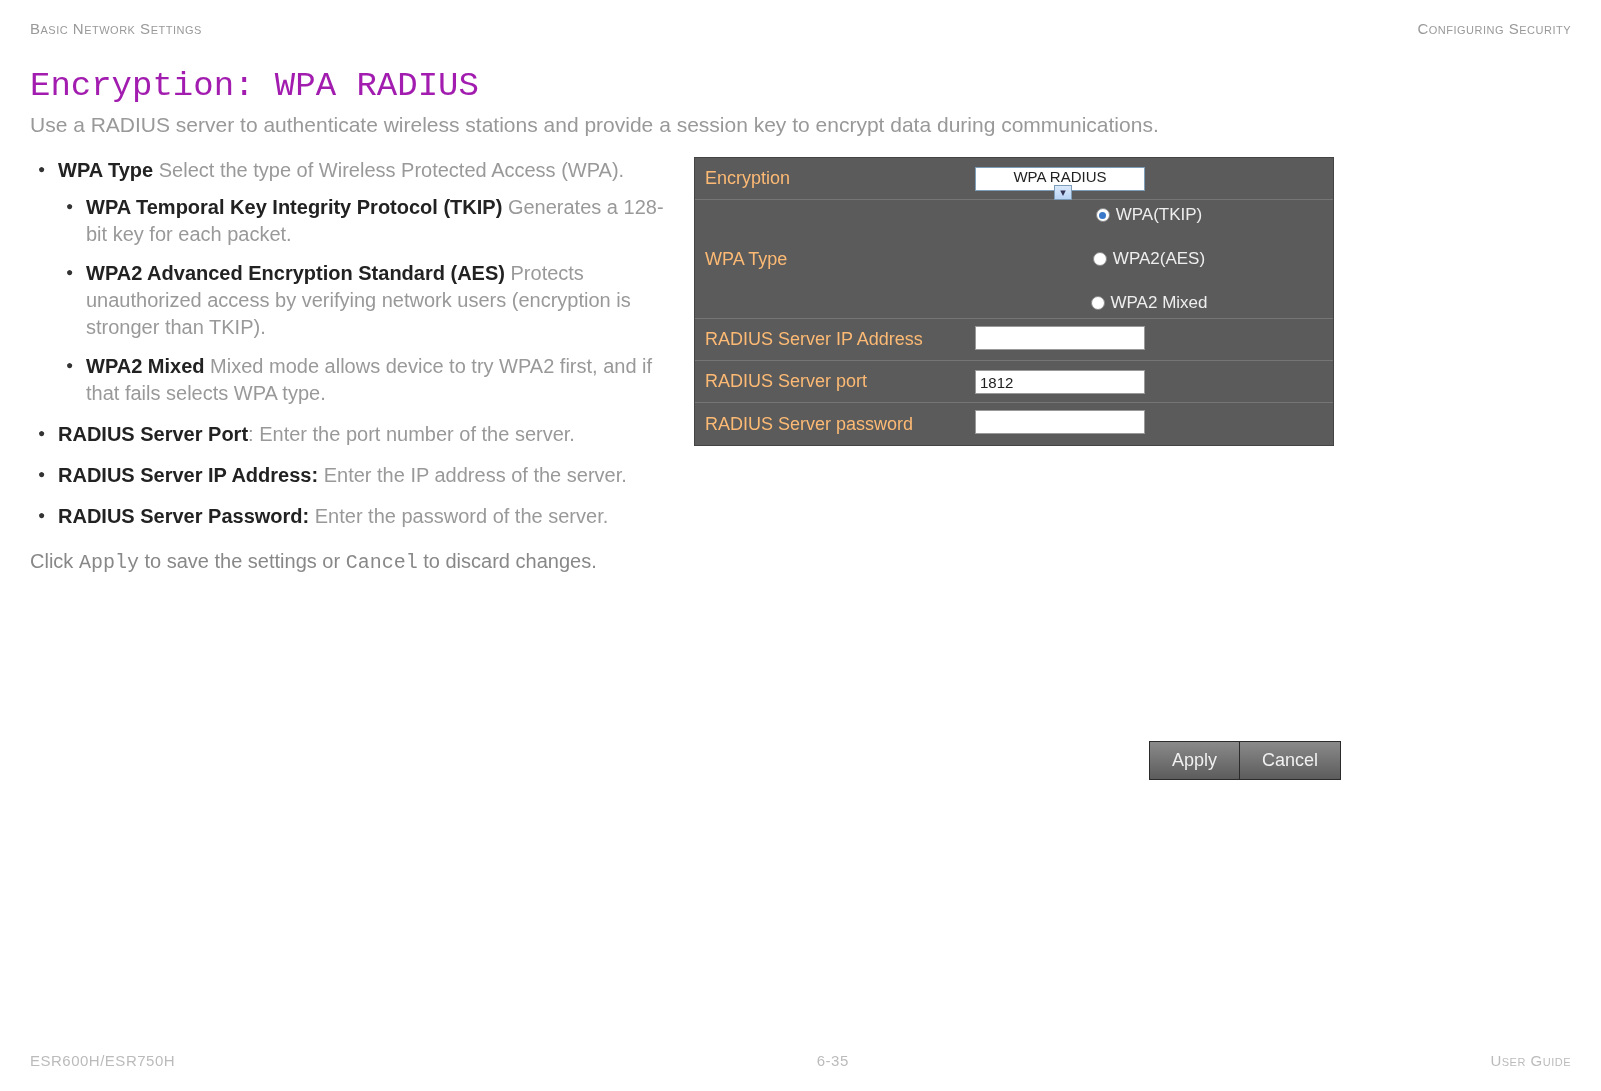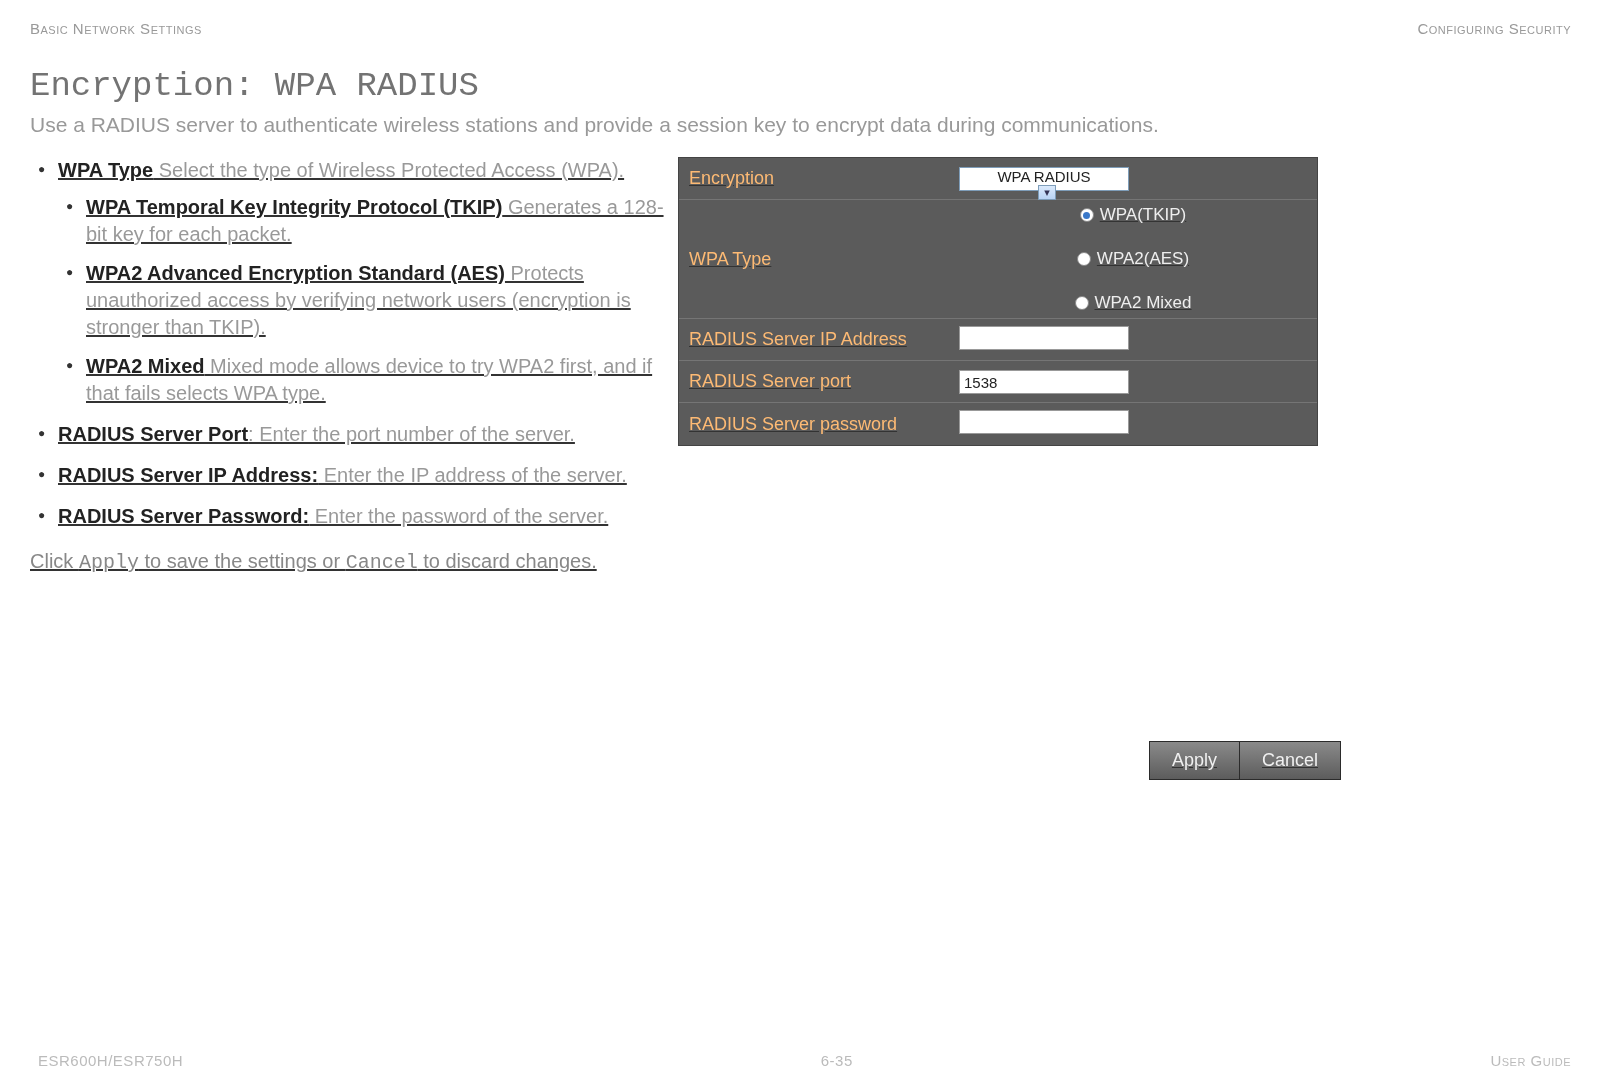--- a/index.html
+++ b/index.html
@@ -16,34 +16,33 @@
       justify-content: space-between;
       font-size: 15px;
       letter-spacing: 0.5px;
       color: #999;
       font-variant: small-caps;
       margin-bottom: 30px;
     }
     h1 {
       font-size: 34px;
       font-weight: 400;
-      color: #737373;
+      color: #a21caf;
       font-family: "Courier New", monospace;
       letter-spacing: 0px;
       margin-bottom: 8px;
     }
     .subtitle {
       font-size: 21px;
       color: #999;
       margin-bottom: 20px;
     }
     .main-columns {
       display: flex;
-      gap: 8px;
-      text-decoration: underline;
+      gap: 24px;
     }
     .left-col {
       flex: 0 0 640px;
     }
     .right-col {
       flex: 1;
       display: flex;
       flex-direction: column;
     }
     ul { list-style: none; }
@@ -162,21 +161,21 @@
       padding: 8px 22px;
       font-size: 18px;
       cursor: pointer;
       font-family: inherit;
     }
     .btn + .btn { border-left: none; }
 
     .footer-row {
       position: absolute;
       bottom: 22px;
-      left: 38px;
+      left: 30px;
       right: 30px;
       display: flex;
       justify-content: space-between;
       color: #bbb;
       font-size: 15px;
       font-variant: small-caps;
       letter-spacing: 0.5px;
     }
   </style>
 </head>
@@ -253,21 +252,21 @@
       </div>
       <div class="router-row">
         <div class="router-label">RADIUS Server IP Address</div>
         <div class="router-value">
           <span class="text-input"></span>
         </div>
       </div>
       <div class="router-row">
         <div class="router-label">RADIUS Server port</div>
         <div class="router-value">
-          <span class="text-input">1538</span>
+          <span class="text-input">1812</span>
         </div>
       </div>
       <div class="router-row">
         <div class="router-label">RADIUS Server password</div>
         <div class="router-value">
           <span class="text-input"></span>
         </div>
       </div>
     </div>
 

